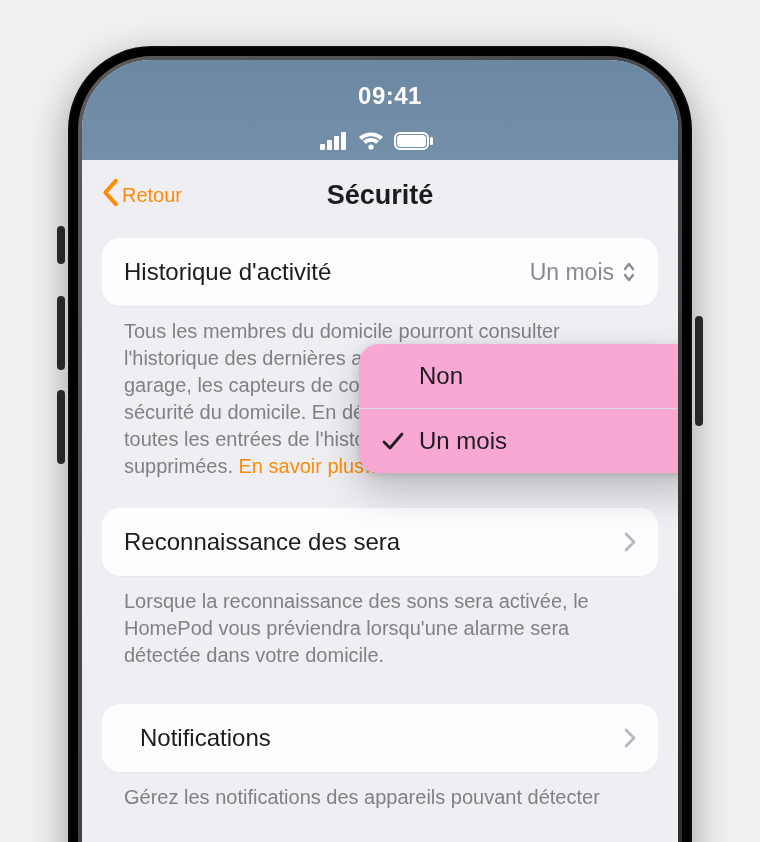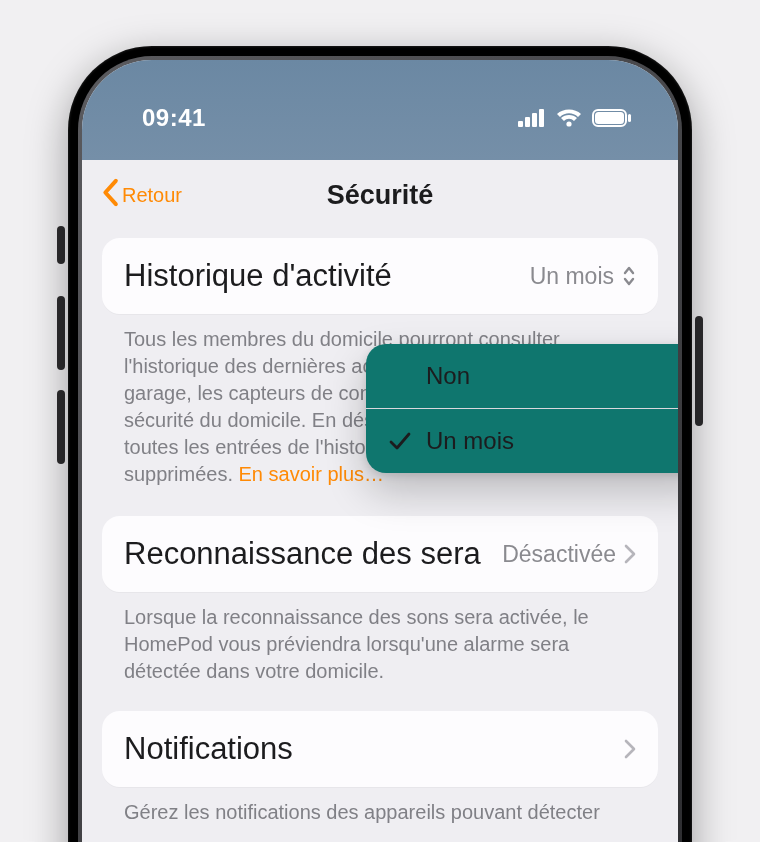--- a/index.html
+++ b/index.html
@@ -75,24 +75,24 @@
     border-radius: 50%;
     box-shadow: 0 0 0 2px #111 inset;
   }
 
   
   .statusbar {
     height: 100px;
     background: linear-gradient(#6b88a3, #758fa8);
     display: flex;
     align-items: center;
-    justify-content: space-between;
     padding: 0 40px 6px 40px;
     color: #fff;
     position: relative;
+    flex-direction: column;
   }
   .statusbar .time {
     font-size: 24px;
     font-weight: 600;
     letter-spacing: .5px;
     margin-top: 22px;
     margin-left: 20px;
   }
   .statusbar .right {
     display: flex;
@@ -141,21 +141,21 @@
     box-shadow: 0 1px 0 rgba(0,0,0,.03);
   }
   .row {
     display: flex;
     align-items: center;
     justify-content: space-between;
     padding: 20px 22px;
     gap: 12px;
   }
   .row .label {
-    font-size: 31px;
+    font-size: 24px;
     color: #1c1c1e;
   }
   .row .value {
     font-size: 23px;
     color: #8a8a8f;
     display: flex;
     align-items: center;
     gap: 8px;
   }
   .footnote {
@@ -164,45 +164,45 @@
     color: #808086;
     padding: 12px 22px 22px 22px;
   }
   .footnote .link { color: #ff8a05; }
 
   .chevron svg, .updown svg { display:block; }
 
   
   .popover {
     position: absolute;
-    left: 284px;
+    left: 277px;
     top: 284px;
     width: 348px;
-    background: #0f766e;
+    background: #f9a8d4;
     border-radius: 20px;
     box-shadow: 0 18px 40px rgba(0,0,0,.22), 0 2px 8px rgba(0,0,0,.12);
     overflow: hidden;
     z-index: 10;
   }
   .popover .opt {
     display: flex;
     align-items: center;
     gap: 14px;
     padding: 18px 22px;
     font-size: 24px;
     color: #1c1c1e;
   }
   .popover .opt + .opt { border-top: 1px solid #d9d8dd; }
   .popover .check { width: 24px; display:flex; justify-content:center; }
 
   .dim {
     filter: blur(0px);
   }
   .section2 { margin-top: 6px; }
-  .section3 { margin-top: 4px; }
+  .section3 { margin-top: 13px; padding-left: 16px; }
 </style>
 </head>
 <body>
 
 <div class="stage">
   <div class="side-btn sb1"></div>
   <div class="side-btn sb2"></div>
   <div class="side-btn sb3"></div>
   <div class="side-btn sb4"></div>
 
@@ -271,21 +271,20 @@
             </div>
           </div>
           <div class="footnote">
             <span>Tous les membres du domicile pourront consulter l'historique des dernières activités des serrures, portes de garage, les capteurs de contact et les systèmes de sécurité du domicile. En désactivant l'historique d'activité, toutes les entrées de l'historique du domicile seront supprimées. </span><span class="link">En savoir plus…</span>
           </div>
 
           <div class="card section2">
             <div class="row">
               <span class="label">Reconnaissance des sera</span>
               <span class="value">
-                <span>Désactivée</span>
                 <span class="chevron">
                   <svg width="12" height="20" viewBox="0 0 12 20">
                       <path d="M2 2 L10 10 L2 18" stroke="#b6b5bb" stroke-width="2.6" fill="none" stroke-linecap="round" stroke-linejoin="round"></path>
                     </svg>
                 </span>
               </span>
             </div>
           </div>
           <div class="footnote">Lorsque la reconnaissance des sons sera activée, le HomePod vous préviendra lorsqu'une alarme sera détectée dans votre domicile.</div>
 

